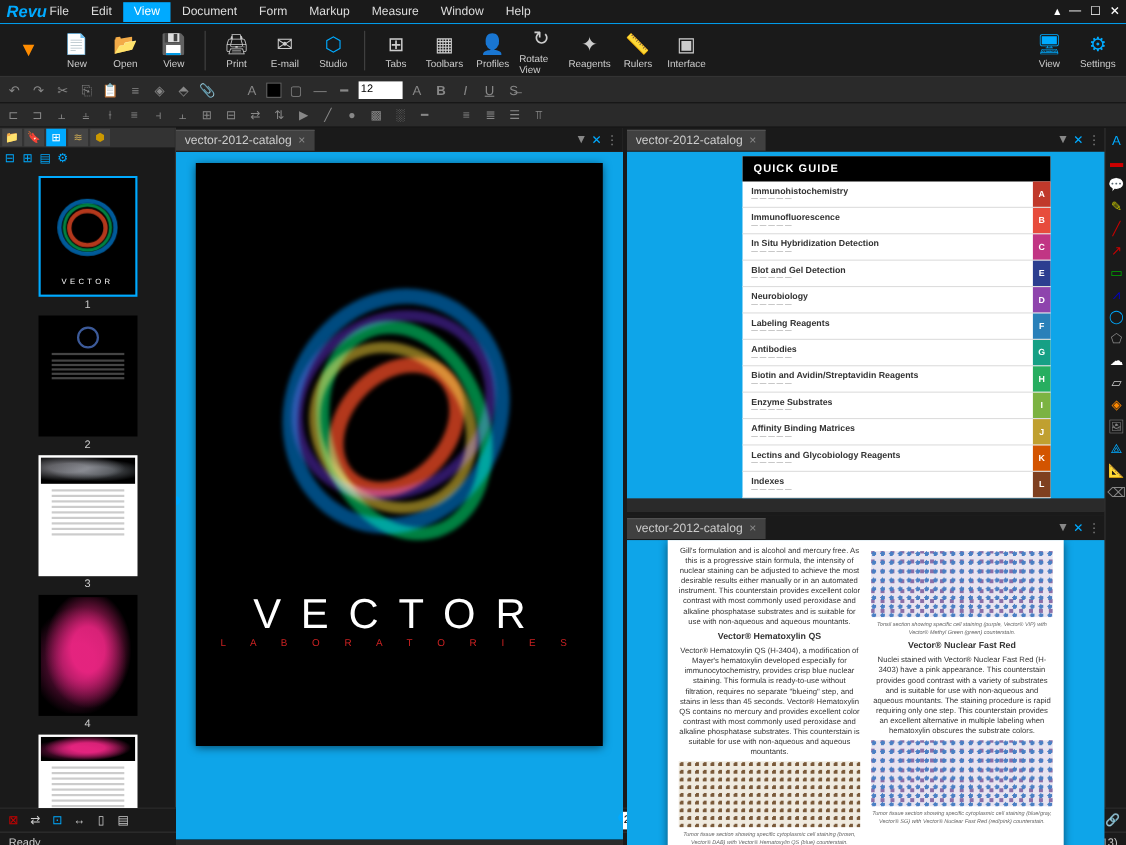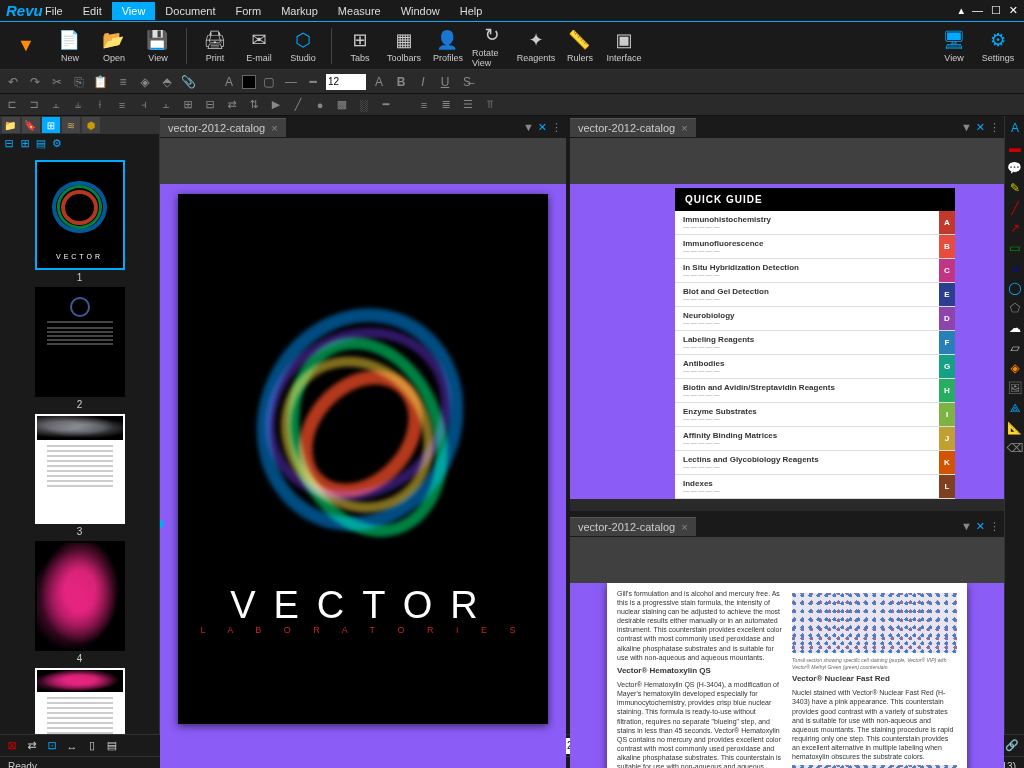--- a/index.html
+++ b/index.html
@@ -46,21 +46,21 @@
 
 
 .docs { flex:1; display:flex; flex-direction: column; background: #1a1a1a; }
 
 .doc-view { flex:1; display:flex; flex-direction:column; background:#404040; position:relative; }
 .doc-tab { height: 22px; background: #1a1a1a; display:flex; align-items:center; }
 .doc-tab .tab { background:#404040; padding: 3px 8px; font-size:11px; color:#ccc; display:flex; align-items:center; gap:6px; border-top:1px solid #555;}
 .doc-tab .tab .x { color:#888; cursor:pointer; }
 .doc-tab .tab-controls { margin-left:auto; display:flex; gap:4px; padding-right:4px; color:#888; }
 .doc-tab .tab-controls span { cursor:pointer; }
-.doc-canvas { flex:1; background:#8b5cf6; overflow:auto; display:flex; justify-content:center; align-items:flex-start; padding:10px; position:relative;margin-top:46px;}
+.doc-canvas { flex:1; background:#0ea5e9; overflow:auto; display:flex; justify-content:center; align-items:flex-start; padding:10px; position:relative;}
 .doc-canvas .handle { position:absolute; width:8px;height:8px; background:#0af; border-radius:50%; }
 
 .page { background:#000; box-shadow:0 2px 8px rgba(0,0,0,.6); }
 .page.white { background:#fff; color:#333; }
 
 
 .right-strip { width: 20px; background:#1a1a1a; display:flex; flex-direction:column; gap:4px; padding:4px 2px; border-left:1px solid #333;}
 .right-strip .rs { width:16px; height:16px; cursor:pointer; display:flex;align-items:center;justify-content:center;font-size:12px; }
 
 
@@ -91,21 +91,21 @@
 
 .qg { width: 280px; background:#fff; font-size:8px; }
 .qg-head { background:#000; color:#fff; padding:6px 10px; font-size:10px; font-weight:bold; letter-spacing:1px;}
 .qg-row { display:flex; border-bottom:1px solid #ddd; }
 .qg-row .txt { flex:1; padding:4px 8px; color:#333; font-weight:bold;}
 .qg-row .sub { display:block; font-weight:normal; color:#888; font-size:6px;}
 .qg-row .tab { width:16px; display:flex;align-items:center;justify-content:center; color:#fff; font-size:8px; font-weight:bold;}
 
 
 .article { width:360px; padding: 6px 10px; font-size:7px; line-height:1.3; color:#333; display:flex; gap:10px; }
-.article .col { flex:1; }
+.article .col { flex:1;text-align:center; }
 .article h4 { font-size:8px; font-weight:bold; margin:4px 0;}
 .article .img { width:100%; height:60px; margin:4px 0; background: radial-gradient(circle at 30% 30%, #4a7fc4 2px, transparent 2px) 0 0/8px 8px, radial-gradient(circle at 70% 60%, #8b6fa8 2px, transparent 2px) 4px 4px/9px 9px, #e8e4f0;}
 .article .img2 { background: radial-gradient(circle at 40% 40%, #7a5a3a 2px, transparent 2px) 0 0/7px 7px, #f0ebe0;}
 .article .cap { font-size:5px; font-style:italic; color:#666;}
 
 
 .mini-swirl { position:absolute; inset:15% 15% 30% 15%; }
 .mini-swirl .mr { position:absolute; border-radius:50%; mix-blend-mode:screen;}
 .mini-swirl .m1 { inset:5%; border:4px solid rgba(0,150,255,.6);}
 .mini-swirl .m2 { inset:20%; border:4px solid rgba(255,80,40,.7);}

